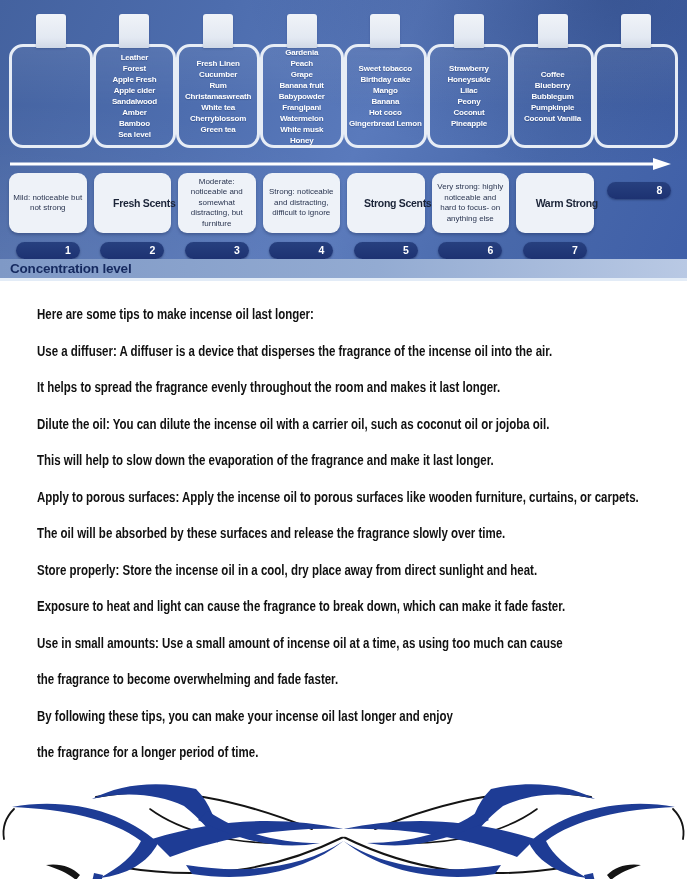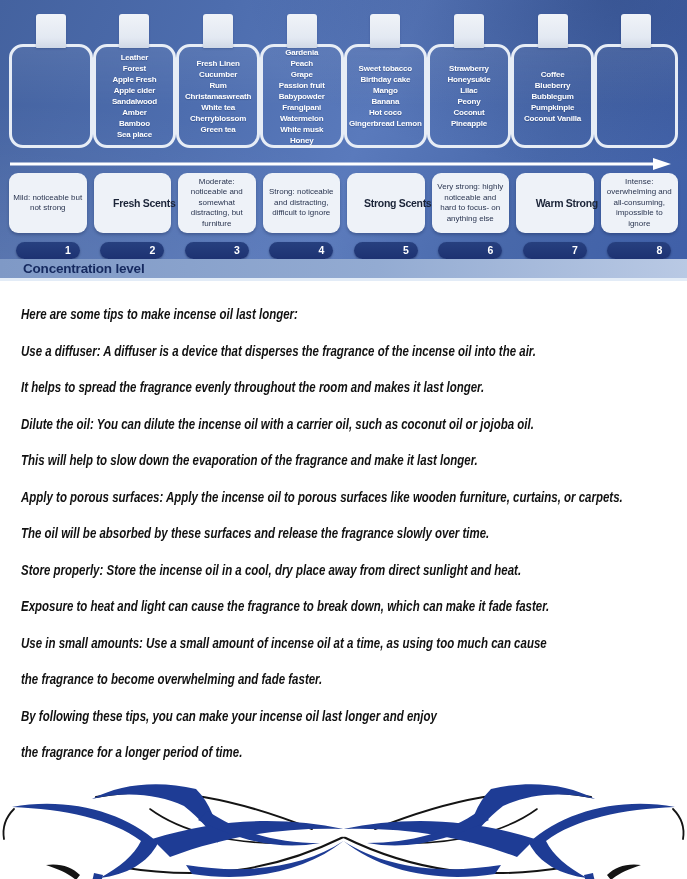--- a/index.html
+++ b/index.html
@@ -76,25 +76,25 @@
   }
   .axis-strip{
     margin-top:auto;
     height:19px;
     background:linear-gradient(90deg,#7f99c6 0%,#93abd2 55%,#b9c9e4 100%);
     border-bottom:3px solid #e3ecf7;
     display:flex;align-items:center;
   }
   .axis-strip span{
     color:#15295f;font-weight:bold;font-size:13.5px;letter-spacing:-0.2px;
-    padding-left:23px;
+    padding-left:10px;
   }
 
   
-  .tips{padding:25px 0 0 21px;font-style:italic;}
+  .tips{padding:25px 0 0 37px;}
   .tips p{
     margin:0 0 20.5px 0;
     font-size:14px;line-height:16px;font-weight:bold;color:#111111;
     white-space:nowrap;
     transform:scaleX(0.82);transform-origin:left center;
   }
 
   
   .flourish{position:absolute;left:0;top:779px;width:687px;height:100px;}
   .flourish svg{display:block;width:687px;height:100px;}
@@ -113,42 +113,42 @@
         <div class="bottle-col">
           <div class="cap"></div>
           <div class="bottle-body">
             <div class="scent">Leather</div>
             <div class="scent">Forest</div>
             <div class="scent">Apple Fresh</div>
             <div class="scent">Apple cider</div>
             <div class="scent">Sandalwood</div>
             <div class="scent">Amber</div>
             <div class="scent">Bamboo</div>
-            <div class="scent">Sea place</div>
+            <div class="scent">Sea level</div>
           </div>
         </div>
         <div class="bottle-col">
           <div class="cap"></div>
           <div class="bottle-body">
             <div class="scent">Fresh Linen</div>
             <div class="scent">Cucumber</div>
             <div class="scent">Rum</div>
             <div class="scent">Christamaswreath</div>
             <div class="scent">White tea</div>
             <div class="scent">Cherryblossom</div>
             <div class="scent">Green tea</div>
           </div>
         </div>
         <div class="bottle-col">
           <div class="cap"></div>
           <div class="bottle-body">
             <div class="scent">Gardenia</div>
             <div class="scent">Peach</div>
             <div class="scent">Grape</div>
-            <div class="scent">Passion fruit</div>
+            <div class="scent">Banana fruit</div>
             <div class="scent">Babypowder</div>
             <div class="scent">Frangipani</div>
             <div class="scent">Watermelon</div>
             <div class="scent">White musk</div>
             <div class="scent">Honey</div>
           </div>
         </div>
         <div class="bottle-col">
           <div class="cap"></div>
           <div class="bottle-body">
@@ -229,23 +229,20 @@
           </div>
           <div class="pill">6</div>
         </div>
         <div class="scale-col">
           <div class="scale-box emphasis">
             <span>Warm Strong</span>
           </div>
           <div class="pill">7</div>
         </div>
         <div class="scale-col">
-          <div class="scale-box">
-            <span>Intense: overwhelming and all-consuming, impossible to ignore</span>
-          </div>
           <div class="pill">8</div>
         </div>
       </div>
 
     <div class="axis-strip">
       <span>Concentration level</span>
     </div>
   </section>
 
   <section class="tips" id="tips">

